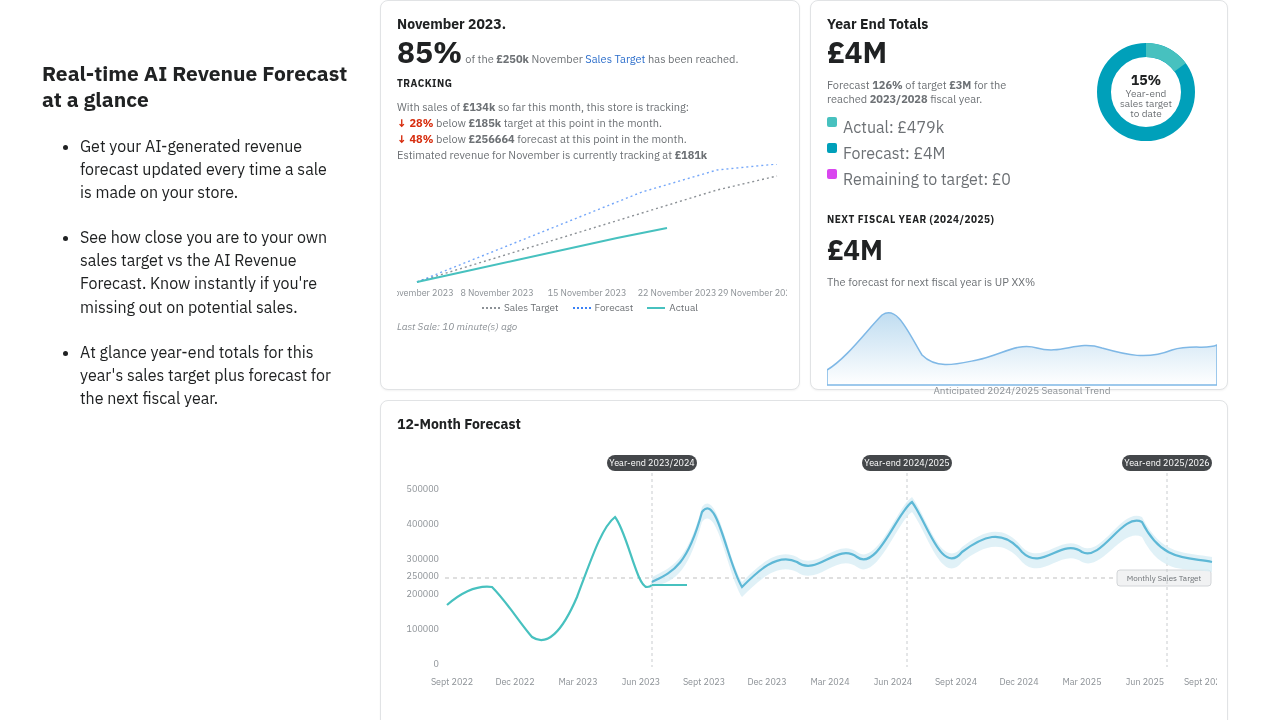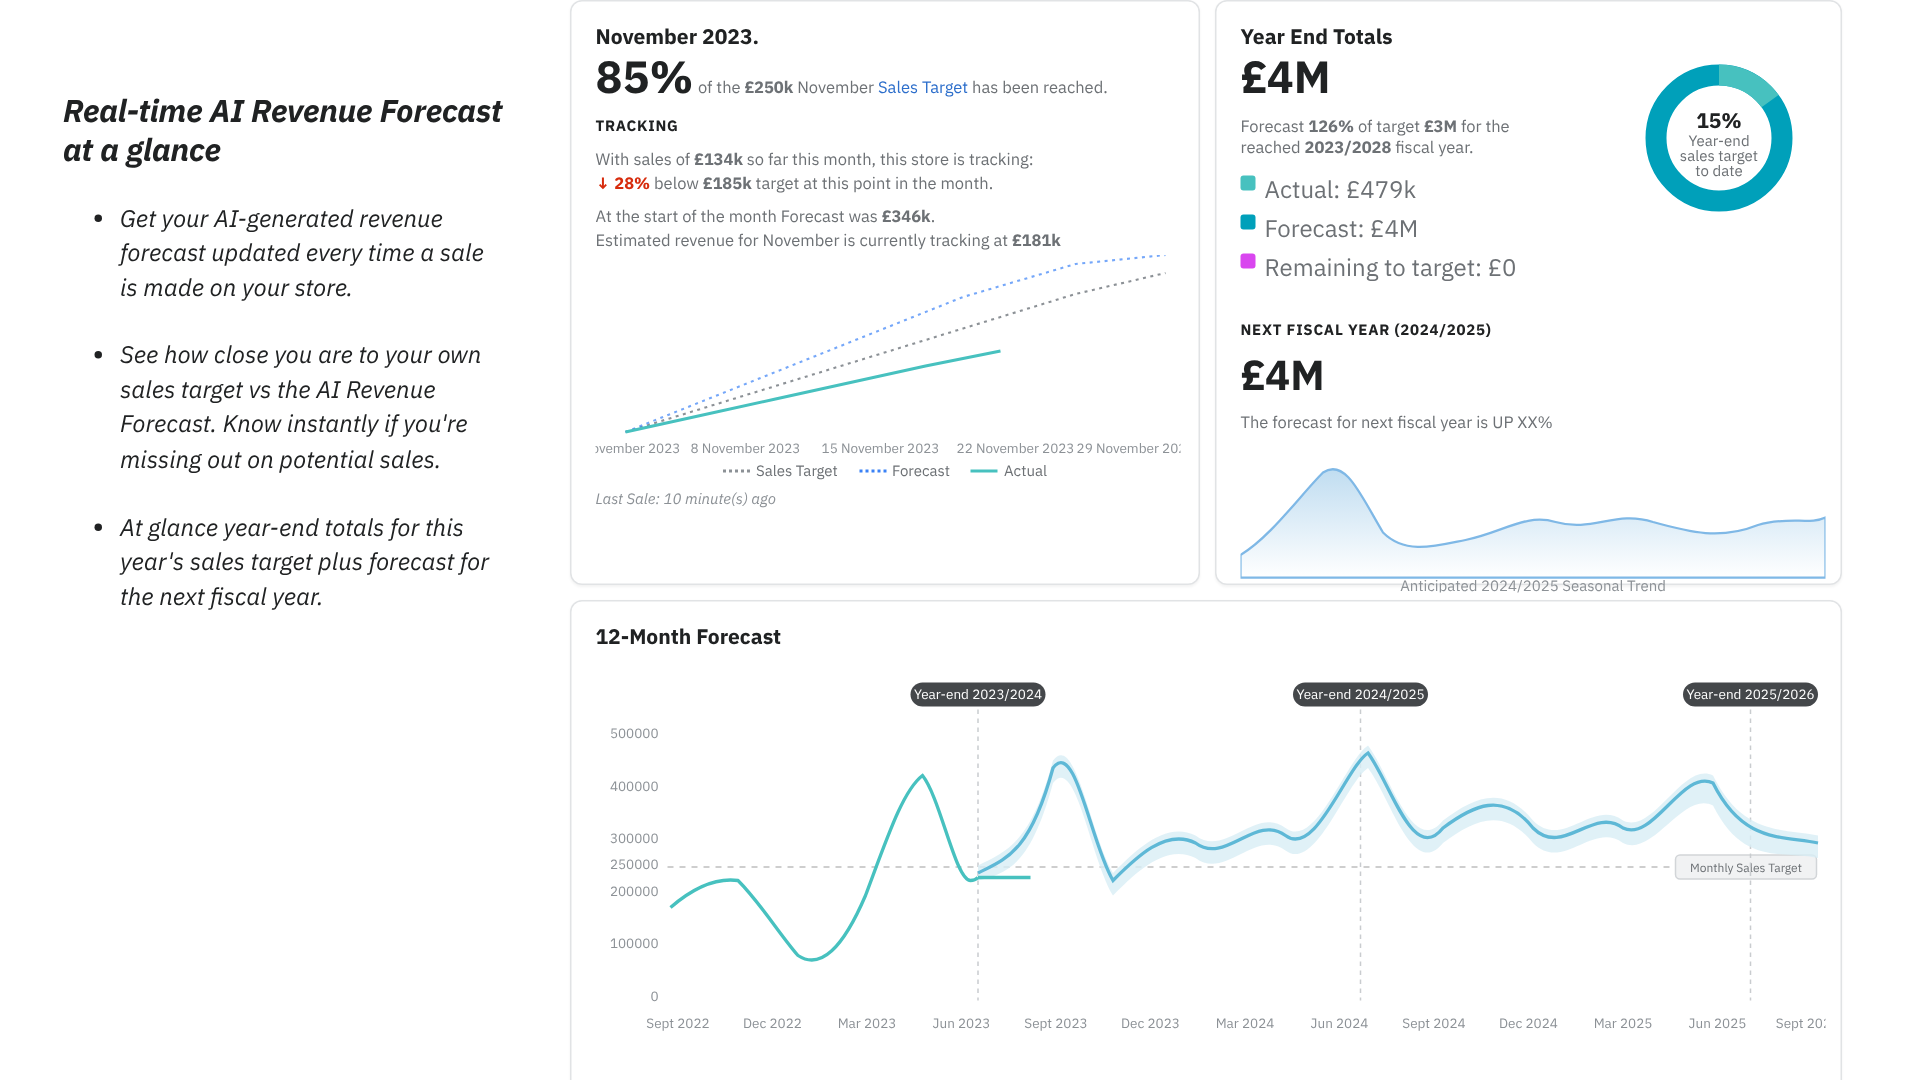--- a/index.html
+++ b/index.html
@@ -1,18 +1,18 @@
 <!DOCTYPE html>
 <html><head>
 <meta charset="utf-8">
 <style>
   html,body{margin:0;padding:0;background:#fff;font-family:"IBM Plex Sans","Helvetica Neue",Arial,sans-serif;color:#202223;font-size:13px;}
   body{width:1280px;height:720px;overflow:hidden;}
   .page{display:flex;width:100%;height:100%;}
-  .left{width:370px;padding:60px 20px 0 42px;box-sizing:border-box;font-style:italic;}
+  .left{width:370px;padding:60px 20px 0 42px;box-sizing:border-box;}
   .left h2{font-size:21px;font-weight:700;line-height:1.25;margin:0 0 22px;}
   .left ul{padding-left:22px;margin:16px;}
   .left li{font-size:16px;line-height:1.45;margin-bottom:22px;}
   .right{flex:1;position:relative;padding:0 10px;}
   .card{background:#fff;border:1px solid #e1e3e5;border-radius:8px;box-shadow:0 1px 2px rgba(0,0,0,0.05);position:absolute;box-sizing:border-box;}
   .card.nov{left:10px;top:0;width:420px;height:390px;padding:14px 16px;}
   .card.year{left:440px;top:0;width:418px;height:390px;padding:14px 16px;}
   .card.twelve{left:10px;top:400px;width:848px;height:384px;padding:14px 16px 4px;}
   .title{font-size:14px;font-weight:700;margin:0 0 4px;}
   .big{font-size:30px;font-weight:700;display:inline-block;line-height:1;}
@@ -63,21 +63,21 @@
       <p class="title">November 2023.</p>
       <div>
         <span class="big">85%</span>
         <span class="sub">
           <span> of the </span><b>£250k</b><span> November </span><a href="#">Sales Target</a><span> has been reached.</span>
         </span>
       </div>
       <p class="sectionhead">TRACKING</p>
       <p class="line"><span>With sales of </span><b>£134k</b><span> so far this month, this store is tracking:</span></p>
       <p class="line"><span class="redarrow">↓ <span>28%</span></span><span> below </span><b>£185k</b><span> target at this point in the month.</span></p>
-      <p class="line" style="margin-top:8px"><span>At the start of the month Forecast was </span><b>£346k</b><span>.</span></p>
+      <p class="line"><span class="redarrow">↓ <span>48%</span></span><span> below </span><b>£256664</b><span> forecast at this point in the month.</span></p>
       <p class="line"><span>Estimated revenue for November is currently tracking at </span><b>£181k</b></p>
 
       <svg width="390" height="135">
         <g class="axis">
 
           <polyline points="20,118 95,95 170,72 245,49 320,26 380,12" fill="none" stroke="#8c9196" stroke-width="1.4" stroke-dasharray="2,3"></polyline>
 
           <polyline points="20,118 95,88 170,58 245,28 320,6 380,0" fill="none" stroke="#3b82f6" stroke-width="1.4" stroke-dasharray="2,3" opacity="0.7"></polyline>
 
           <polyline points="20,118 70,107 120,96 170,85 220,74 270,64" fill="none" stroke="#47c1bf" stroke-width="2"></polyline>

